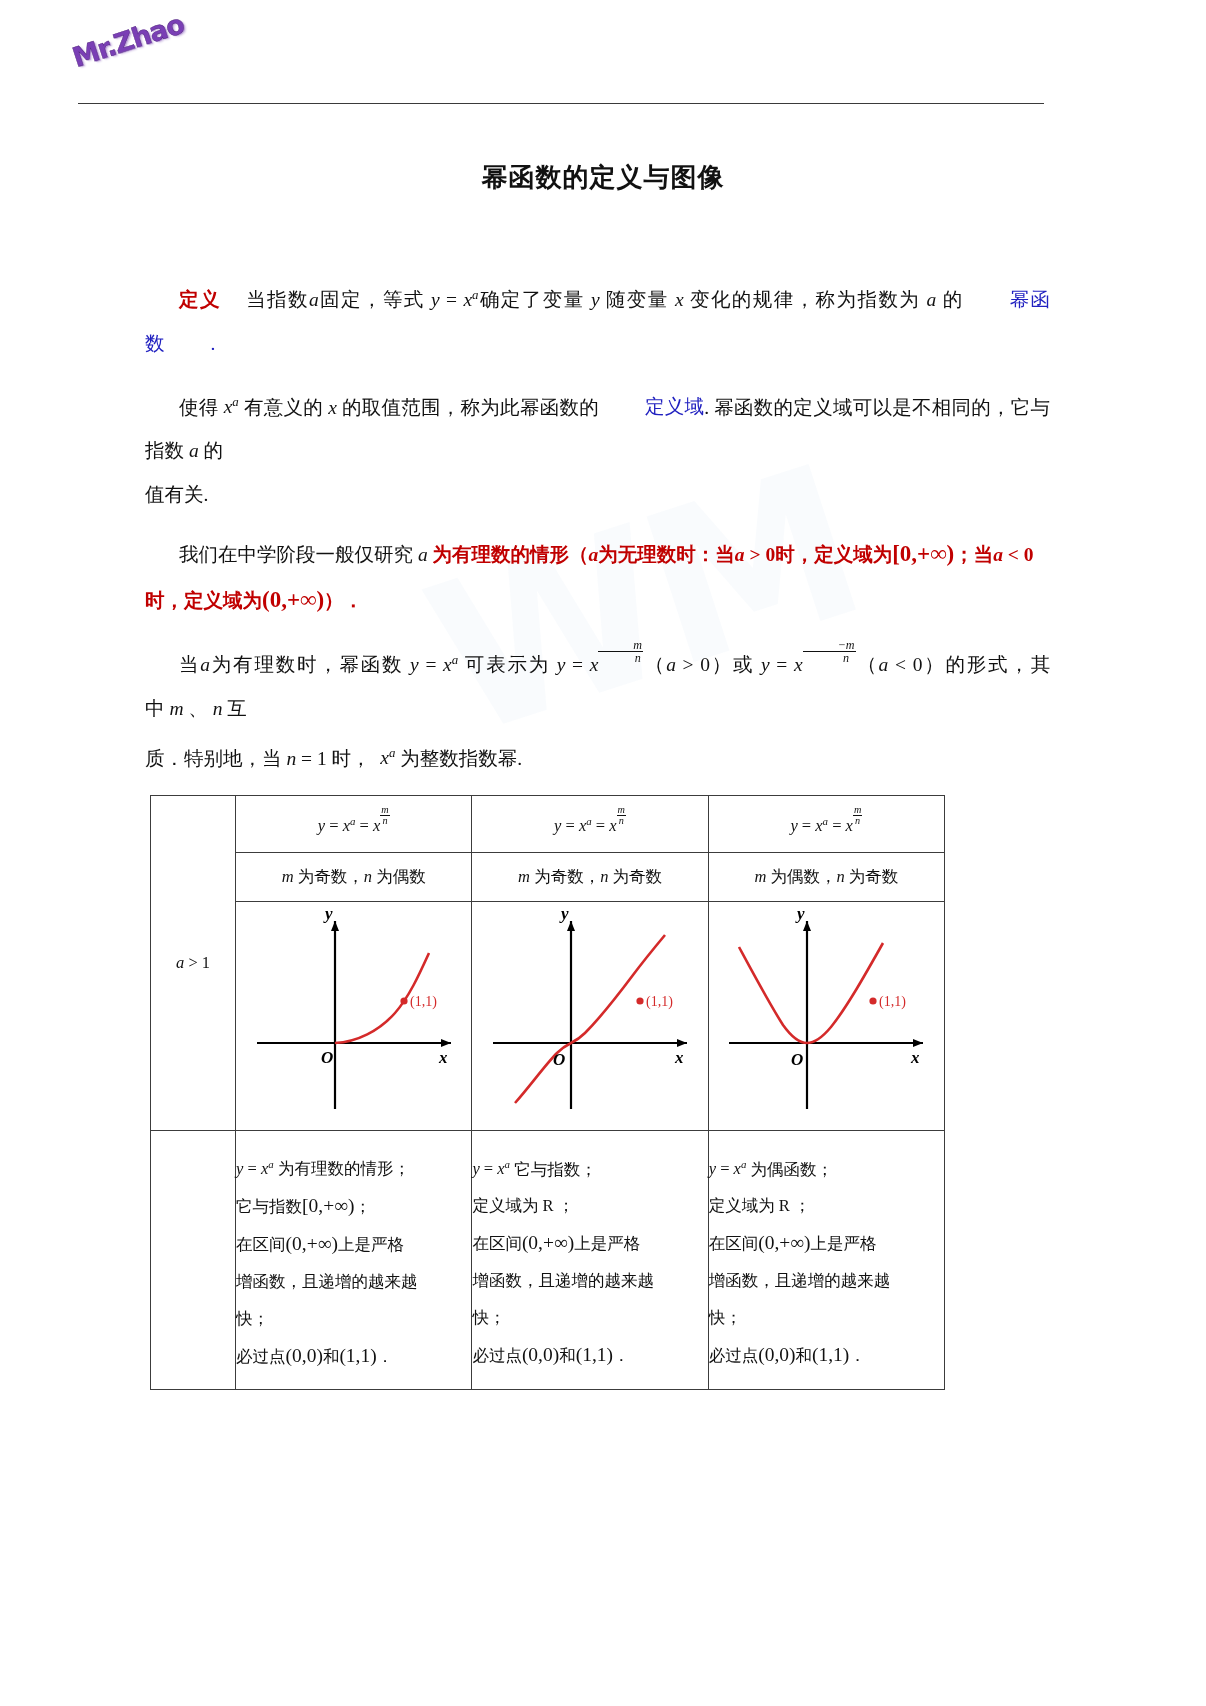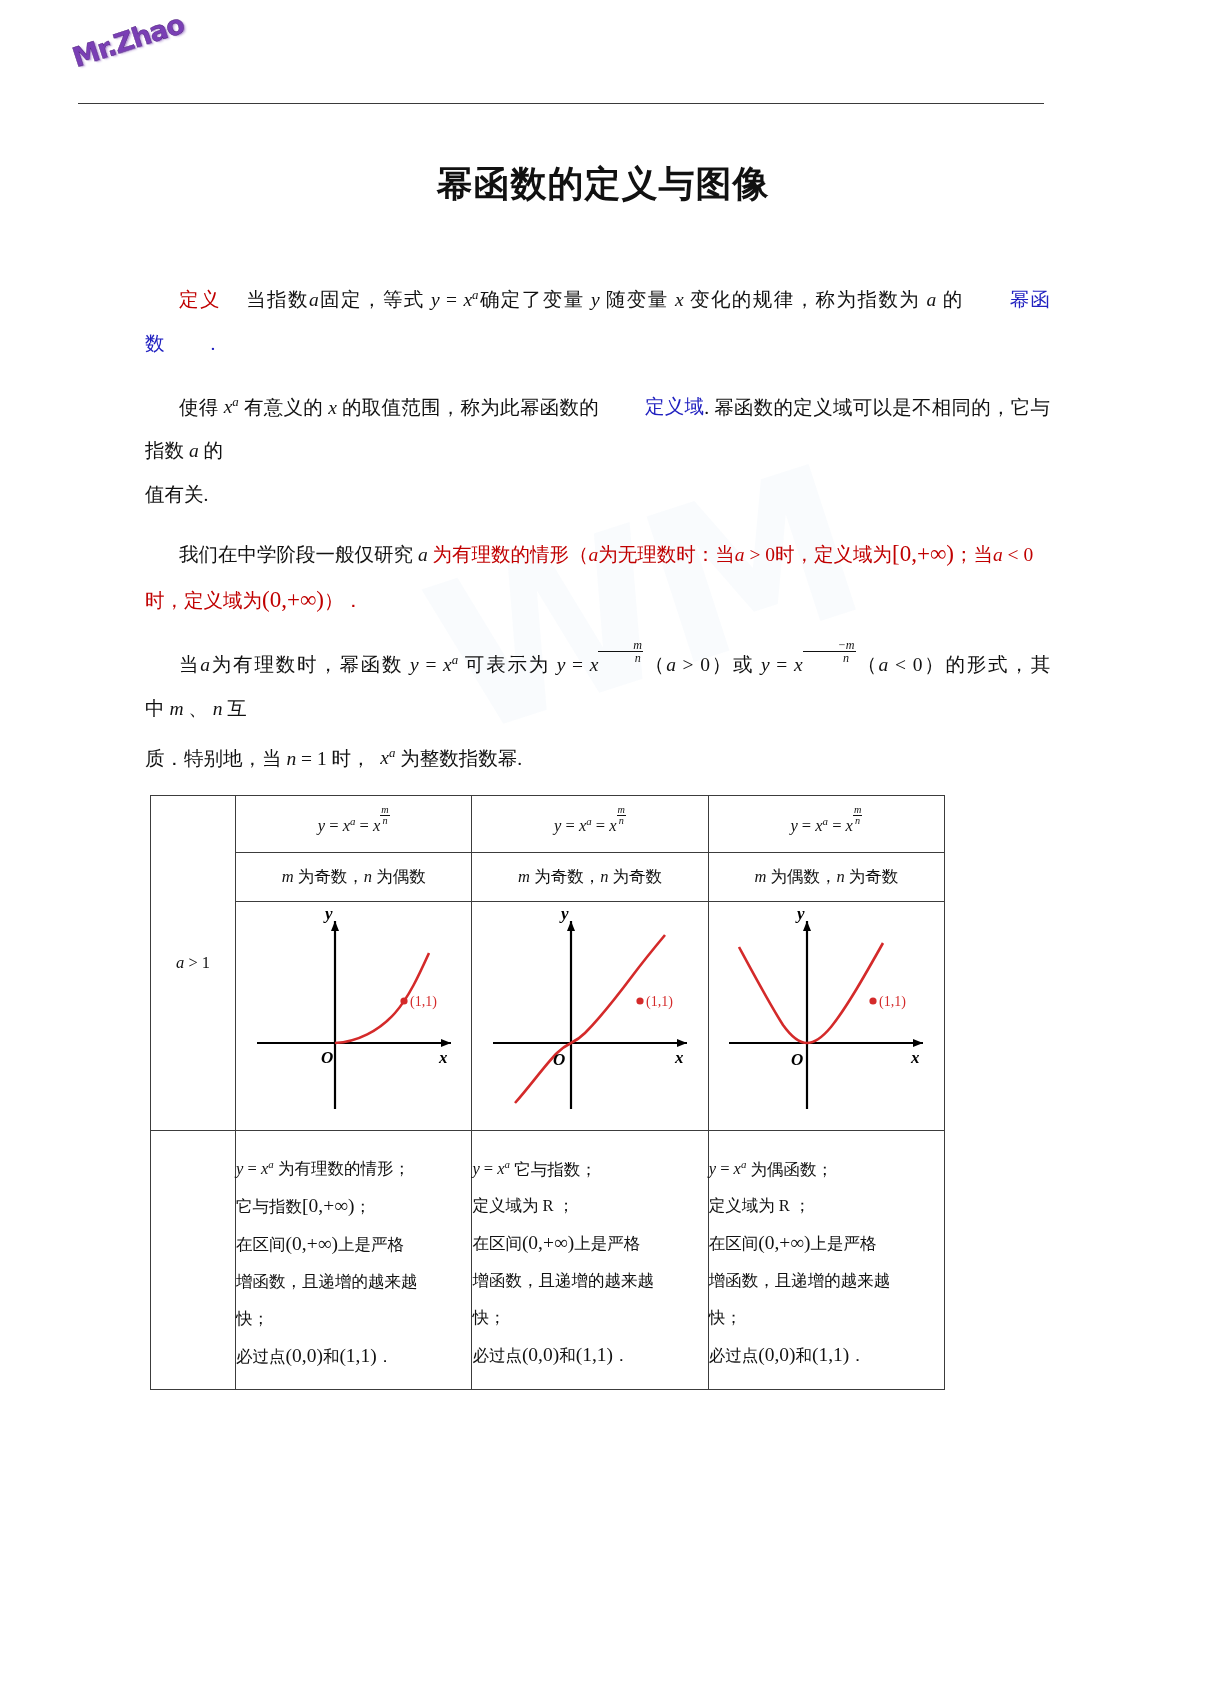--- a/index.html
+++ b/index.html
@@ -33,35 +33,35 @@
   .header-rule{
     position:absolute;left:78px;top:103px;width:966px;height:0;
     border-top:1.6px solid #3a3a3a;
   }
 
   
   .doc-title{
     position:absolute;left:0;top:160px;width:1206px;
     text-align:center;
     font-family:Liberation Sans, sans-serif;
-    font-size:36px;font-weight:bold;
+    font-size:26px;font-weight:bold;
     letter-spacing:1px;
   }
 
   
   .body{
     position:absolute;left:145px;top:272px;width:905px;
     font-size:19.5px;line-height:44px;
   }
   .para{margin:0 0 14px 0;text-align:justify;}
   .indent{text-indent:34px;}
   .kw-red{color:#c00000;}
   .kw-blue{color:#2121c0;padding-left:46px;}
   .red{color:#c00000;}
-  .bold{font-weight:normal;}
+  .bold{font-weight:bold;}
 
   
   .m{font-style:italic;font-family:"Liberation Serif","DejaVu Serif",serif;}
   .mr{font-style:normal;}
   .sup{font-size:0.66em;vertical-align:super;font-style:italic;}
   .frac{
     display:inline-block;vertical-align:-0.05em;
     font-size:0.62em;line-height:1;text-align:center;
     font-style:italic;
     position:relative;top:-0.72em;

